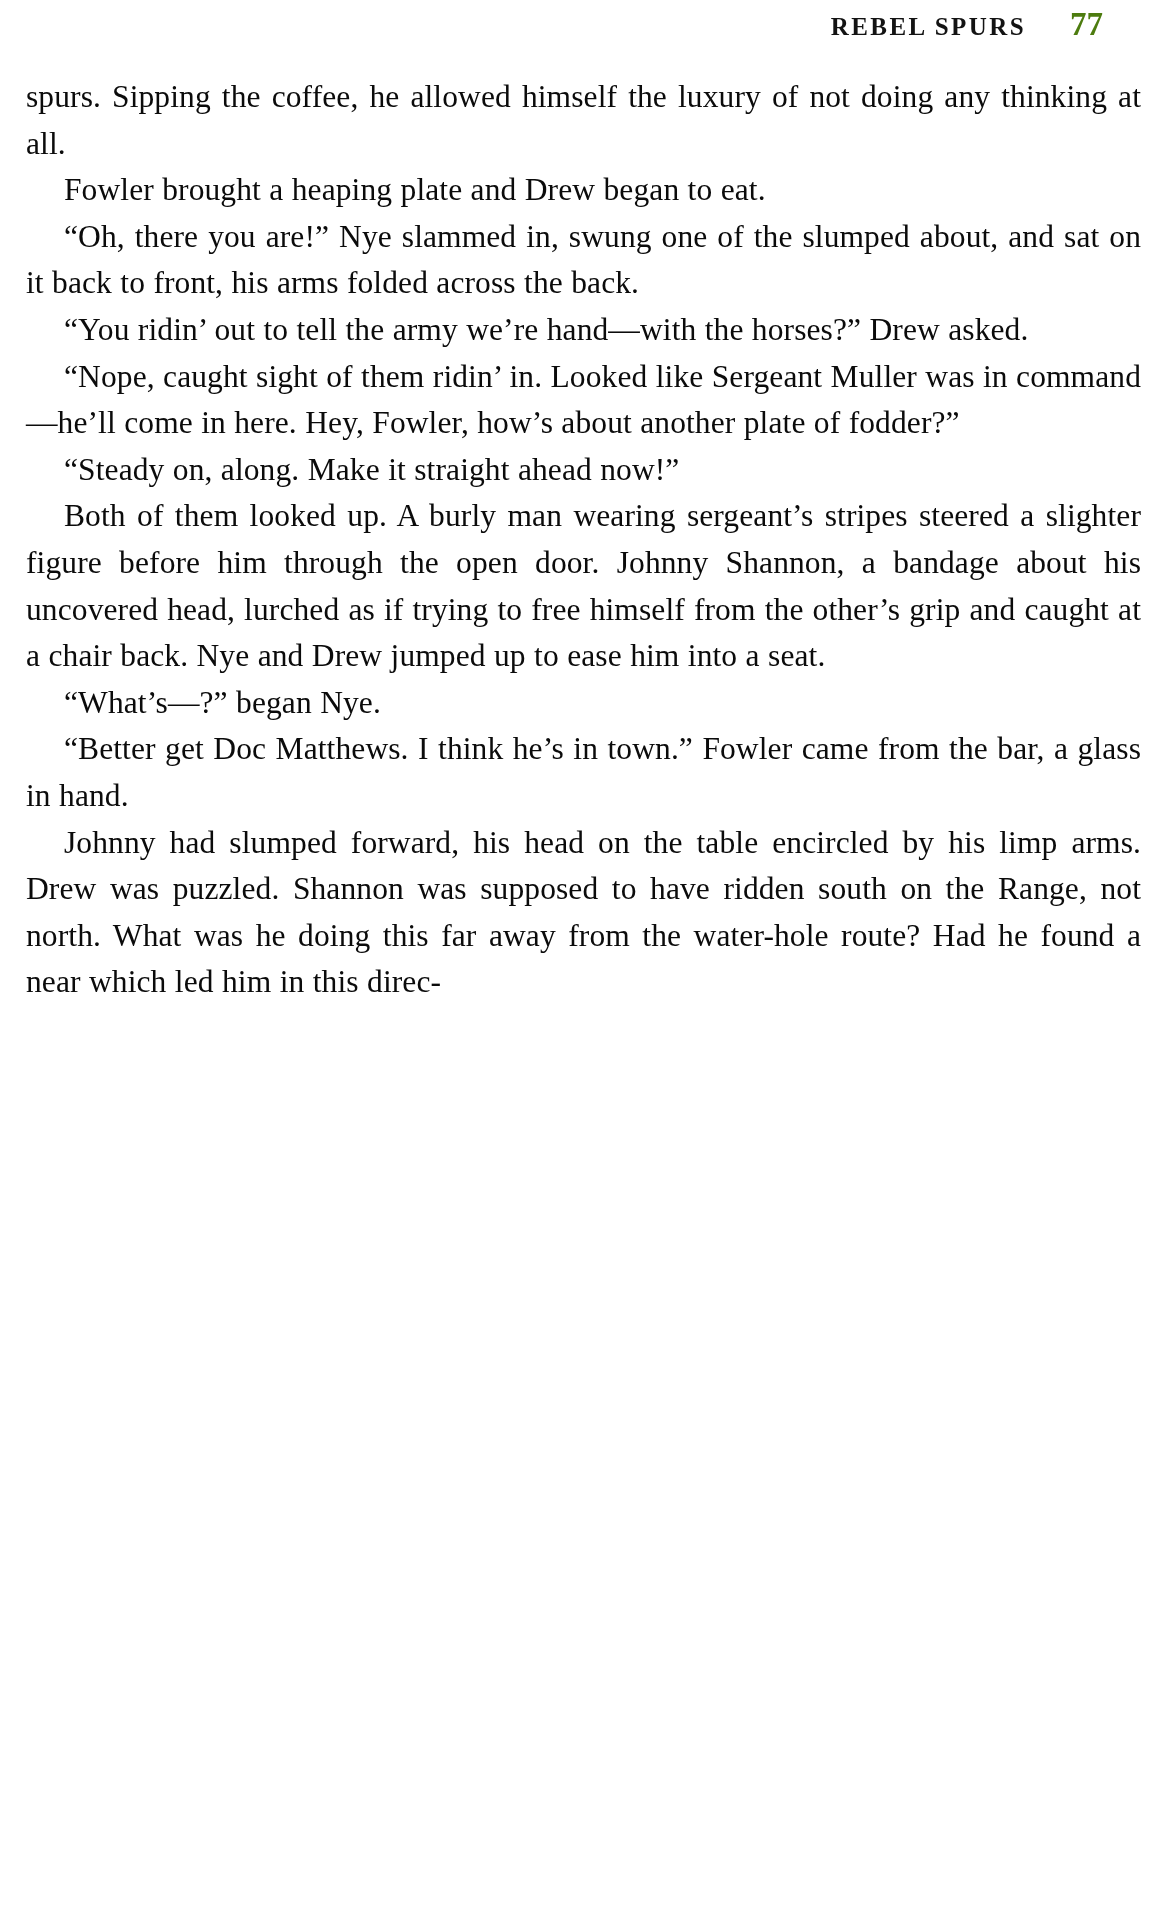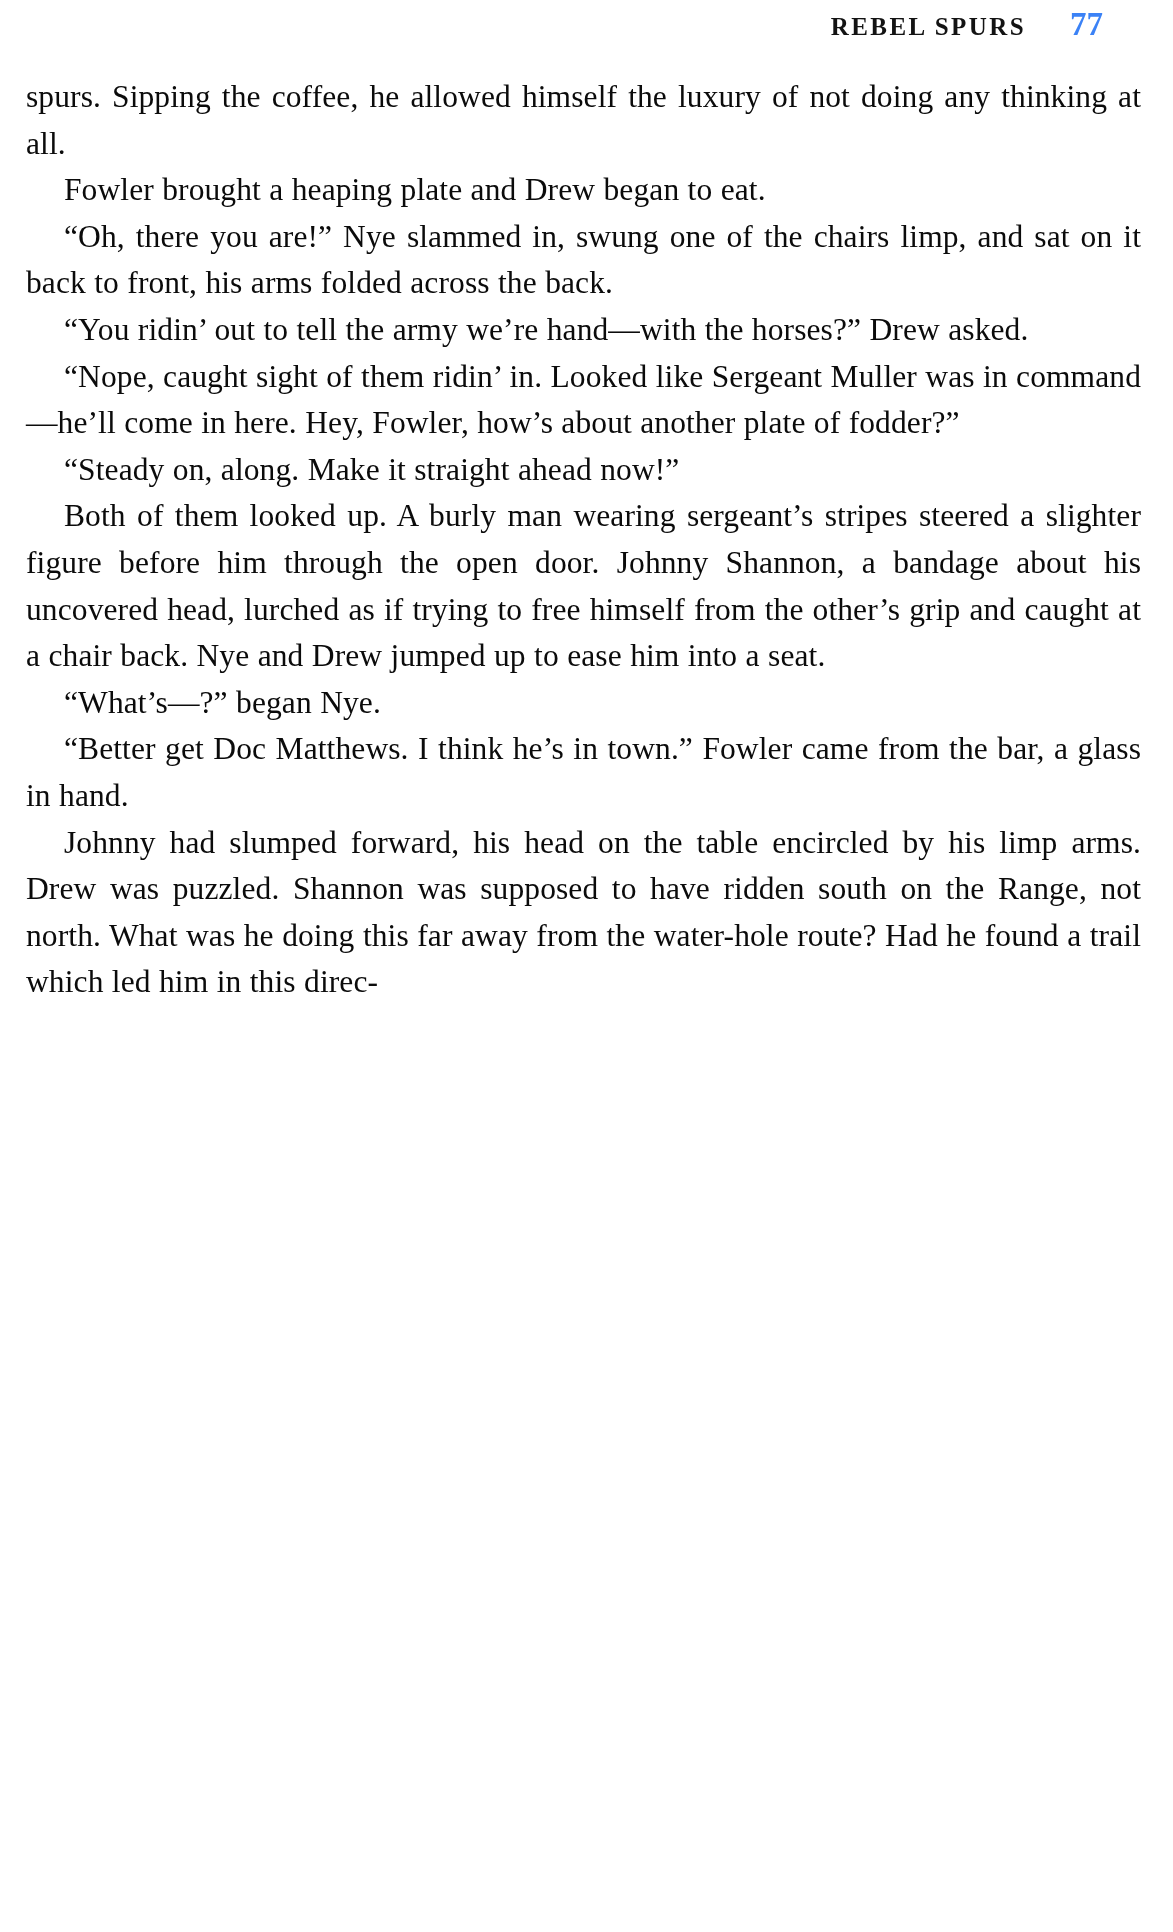--- a/index.html
+++ b/index.html
@@ -37,21 +37,21 @@
     letter-spacing: 2.4px;
     font-variant: small-caps;
     text-transform: uppercase;
     font-weight: 600;
     color: #131313;
   }
   .folio {
     font-family: "Liberation Serif", "DejaVu Serif", serif;
     font-size: 33px;
     font-weight: 700;
-    color: #3b82f6;
+    color: #4d7c0f;
     line-height: 1;
   }
   .body-text {
     position: absolute;
     top: 62px;
     left: 26px;
     width: 1115px;
     font-size: 31.5px;
     line-height: 46.6px;
     text-align: justify;
@@ -78,23 +78,23 @@
 <div class="page">
 
   <div class="header">
     <div class="running-head">Rebel Spurs</div>
     <div class="folio">77</div>
   </div>
 
   <div class="body-text">
     <p>spurs. Sipping the coffee, he allowed himself the luxury of not doing any thinking at all.</p>
     <p class="ind">Fowler brought a heaping plate and Drew began to eat.</p>
-    <p class="ind">“Oh, there you are!” Nye slammed in, swung one of the chairs limp, and sat on it back to front, his arms folded across the back.</p>
+    <p class="ind">“Oh, there you are!” Nye slammed in, swung one of the slumped about, and sat on it back to front, his arms folded across the back.</p>
     <p class="ind">“You ridin’ out to tell the army we’re hand—with the horses?” Drew asked.</p>
     <p class="ind">“Nope, caught sight of them ridin’ in. Looked like Sergeant Muller was in command—he’ll come in here. Hey, Fowler, how’s about another plate of fodder?”</p>
     <p class="ind">“Steady on, along. Make it straight ahead now!”</p>
     <p class="ind">Both of them looked up. A burly man wearing sergeant’s stripes steered a slighter figure before him through the open door. Johnny Shannon, a bandage about his uncovered head, lurched as if trying to free himself from the other’s grip and caught at a chair back. Nye and Drew jumped up to ease him into a seat.</p>
     <p class="ind">“What’s—?” began Nye.</p>
     <p class="ind">“Better get Doc Matthews. I think he’s in town.” Fowler came from the bar, a glass in hand.</p>
-    <p class="ind">Johnny had slumped forward, his head on the table encircled by his limp arms. Drew was puzzled. Shannon was supposed to have ridden south on the Range, not north. What was he doing this far away from the water-hole route? Had he found a trail which led him in this direc-</p>
+    <p class="ind">Johnny had slumped forward, his head on the table encircled by his limp arms. Drew was puzzled. Shannon was supposed to have ridden south on the Range, not north. What was he doing this far away from the water-hole route? Had he found a near which led him in this direc-</p>
   </div>
 
 </div>
 
 </body></html>

